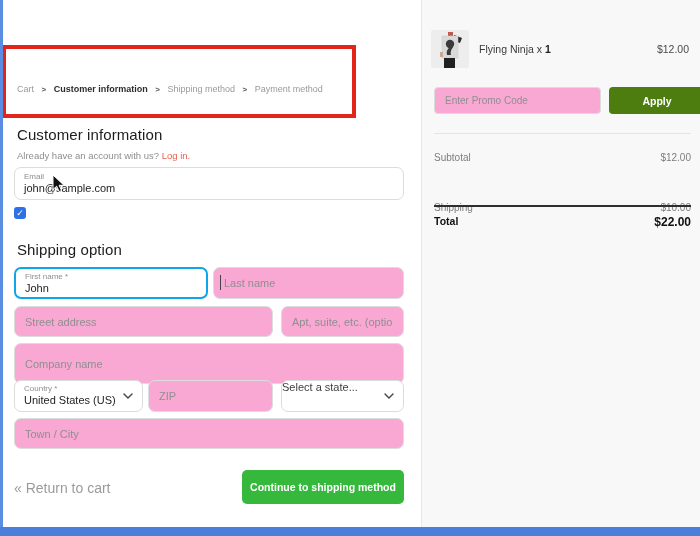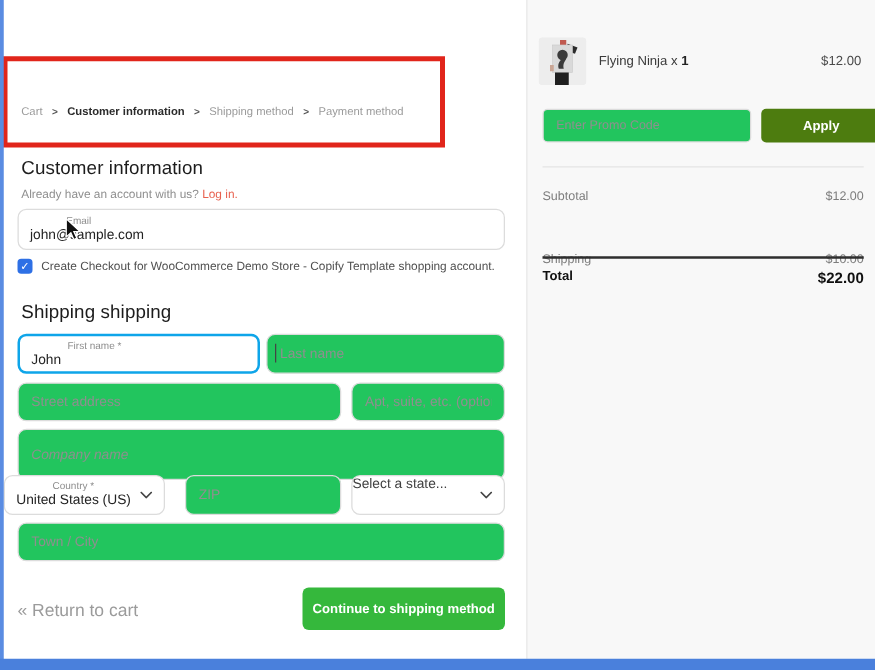--- a/index.html
+++ b/index.html
@@ -23,28 +23,28 @@
 
   .section-title { font-size:15px; font-weight:500; color:#1c1c1c; letter-spacing:.1px; }
   .title-customer { left:17px; top:126px; }
   .title-shipping { left:17px; top:241px; }
 
   .account-line { left:17px; top:150px; font-size:9.5px; color:#8e8e8e; }
   .account-line a { color:#e8604e; text-decoration:none; cursor:pointer; }
 
   
   .fbox { border:1px solid #dcdcdc; border-radius:7px; background:#fff; padding:3px 9px 0 9px; }
-  .fbox .flabel { display:block; font-size:8px; color:#8e8e8e; line-height:10px;margin-left:29px; }
+  .fbox .flabel { display:block; font-size:8px; color:#8e8e8e; line-height:10px; }
   .fbox .fvalue { display:block; font-size:11px; color:#232323; line-height:13px; }
   .fbox.valid { border:2px solid #0ea5e9; }
 
   .email-box { left:14px; top:167px; width:390px; height:33px; padding-top:4px; }
 
   
-  .tinput { border:1px solid #dcdcdc; border-radius:7px; background:#22c55e; font-family:inherit;
+  .tinput { border:1px solid #dcdcdc; border-radius:7px; background:#f9a8d4; font-family:inherit;
             font-size:11px; color:#3c3c3c; padding:0 10px; outline:none; }
   .tinput::placeholder { color:#8f8f8f; opacity:1; }
 
   .checkbox-row { left:14px; top:207px; display:flex; align-items:center; gap:7px; width:400px; }
   .checkbox { width:12px; height:12px; background:#2e70e5; border-radius:3px; color:#fff;
               font-size:9px; line-height:12px; text-align:center; flex:0 0 auto; cursor:pointer; }
   .checkbox-label { font-size:9.5px; color:#4f4f4f; }
 
   .caret { width:1px; height:15px; background:#444; z-index:5; }
   .chev { position:absolute; right:9px; top:50%; margin-top:-3px; }
@@ -109,38 +109,37 @@
   <span class="flabel">Email</span>
   <span class="fvalue">john@sample.com</span>
 </div>
 
 <svg class="abs mouse-cursor" width="13" height="19" viewBox="0 0 13 19">
   <path d="M1,1 L1,15.5 L4.7,12.2 L7.1,17.6 L9.5,16.5 L7.1,11.3 L12,11.3 Z" fill="#111" stroke="#fff" stroke-width="1"></path>
 </svg>
 
 <label class="abs checkbox-row">
   <span class="checkbox"><span>✓</span></span>
-  <span class="checkbox-label">Create Checkout for WooCommerce Demo Store - Copify Template shopping account.</span>
 </label>
 
-<h2 class="abs section-title title-shipping">Shipping shipping</h2>
+<h2 class="abs section-title title-shipping">Shipping option</h2>
 
 <div class="abs fbox valid" style="left:14px; top:267px; width:194px; height:32px;">
   <span class="flabel">First name *</span>
   <span class="fvalue">John</span>
 </div>
 <input class="abs tinput" style="left: 213px; top: 267px; width: 191px; height: 32px;" readonly="" placeholder="Last name">
 <div class="abs caret" style="left:220px; top:275px;"></div>
 
 <input class="abs tinput" style="left: 14px; top: 306px; width: 259px; height: 31px;" readonly="" placeholder="Street address">
 <input class="abs tinput" style="left: 281px; top: 306px; width: 123px; height: 31px;" readonly="" placeholder="Apt, suite, etc. (option">
 
-<input class="abs tinput" style="left: 14px; top: 343px; width: 390px; height: 41px; font-style: italic;" readonly="" placeholder="Company name">
+<input class="abs tinput" style="left: 14px; top: 343px; width: 390px; height: 41px;" readonly="" placeholder="Company name">
 
-<div class="abs fbox" style="left:3px; top:380px; width:129px; height:32px; position:absolute;">
+<div class="abs fbox" style="left:14px; top:380px; width:129px; height:32px; position:absolute;">
   <span class="flabel">Country *</span>
   <span class="fvalue">United States (US)</span>
   <svg class="chev" width="10" height="6" viewBox="0 0 10 6">
       <path d="M1,1 L5,5 L9,1" fill="none" stroke="#444" stroke-width="1.4" stroke-linecap="round"></path>
     </svg>
 </div>
 <input class="abs tinput" style="left: 148px; top: 380px; width: 125px; height: 32px;" readonly="" placeholder="ZIP">
 <div class="abs state-box" style="left:281px; top:380px; width:123px; height:32px;">
   <span>Select a state...</span>
   <svg class="chev" width="10" height="6" viewBox="0 0 10 6">

